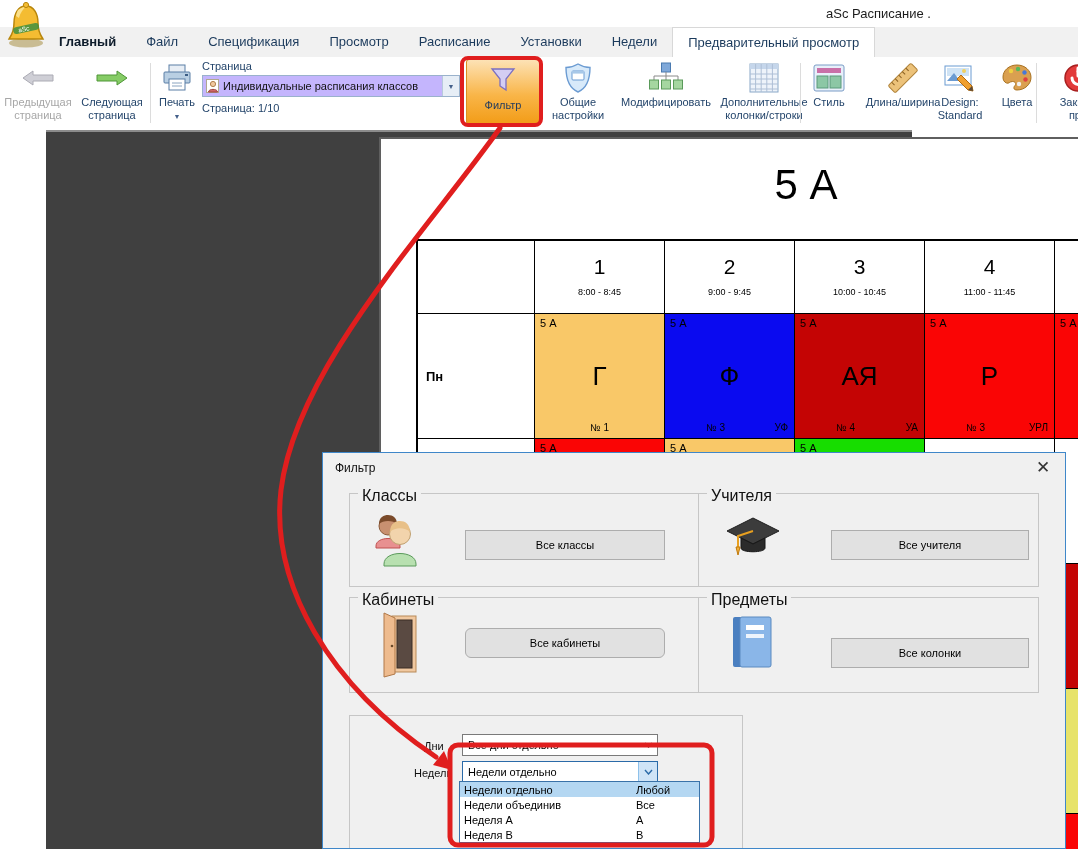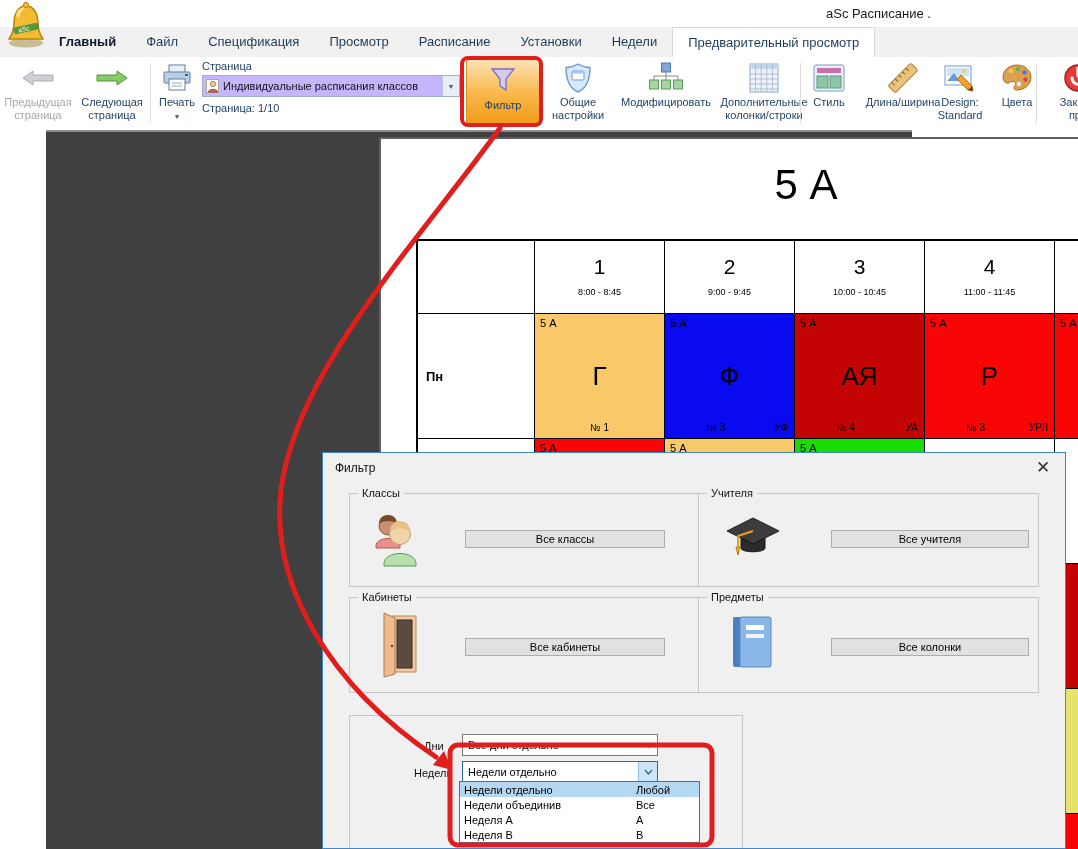--- a/index.html
+++ b/index.html
@@ -53,23 +53,23 @@
   .subj{position:absolute;top:50%;left:0;right:0;transform:translateY(-50%);text-align:center;font-size:26px;color:#000;}
   .room{position:absolute;bottom:5px;left:0;right:0;text-align:center;font-size:10px;color:#000;}
   .teach{position:absolute;bottom:5px;right:6px;font-size:10px;color:#000;}
 
   
   #dialog{left:322px;top:452px;width:744px;height:397px;background:#f0f0f0;border:1px solid #3f87c9;
           box-sizing:border-box;z-index:20;overflow:hidden;}
   #dlg-title{position:absolute;left:12px;top:8px;font-size:12px;color:#111;}
   #dlg-close{position:absolute;right:12px;top:4px;font-size:17px;color:#333;width:20px;text-align:center;cursor:default;}
   .grp{position:absolute;border:1px solid #c6c6c6;background:#f0f0f0;}
-  .grp-label{position:absolute;top:-7px;left:8px;background:#f0f0f0;padding:0 4px;font-size:11px;color:#111;}
+  .grp-label{position:absolute;top:-7px;left:8px;background:#f0f0f0;padding:0 4px;font-size:16px;color:#111;}
   .grp-icon{position:absolute;left:20px;top:18px;}
-  .dbtn{position:absolute;height:18px;background:#e1e1e1;border:1px solid #adadad;font-size:11px;color:#000;
+  .dbtn{position:absolute;height:30px;background:#e1e1e1;border:1px solid #adadad;font-size:11px;color:#000;
         display:flex;align-items:center;justify-content:center;box-sizing:border-box;}
   .flabel{position:absolute;font-size:11px;color:#111;}
   .fcombo{position:absolute;width:196px;height:22px;border:1px solid #7a7a7a;background:#fff;display:flex;align-items:center;box-sizing:border-box;}
   .fcombo .ctext{flex:1;font-size:11px;color:#000;padding-left:5px;white-space:nowrap;overflow:hidden;}
   .fcombo .chev{width:18px;height:100%;display:flex;align-items:center;justify-content:center;}
   .chev-open{background:#cfe4f7;border-left:1px solid #8ec1ea;}
   #week-list{position:absolute;left:136px;top:328px;width:241px;height:62px;background:#fff;border:1px solid #3a72a8;z-index:5;box-sizing:border-box;}
   .wopt{height:15px;display:flex;font-size:11px;color:#000;align-items:center;}
   .wopt .oname{padding-left:4px;width:172px;}
   .wopt-sel{background:#b4d7f2;}
@@ -432,21 +432,21 @@
   <div class="grp" style="left:26px;top:144px;width:392px;height:94px;">
     <span class="grp-label">Кабинеты</span>
     <span class="grp-icon" style="left:28px;top:14px;">
       <svg width="44" height="66" viewBox="0 0 44 66">
         <rect x="14" y="4" width="24" height="56" fill="#f0c8a0" stroke="#b88a58"></rect>
         <rect x="19" y="8" width="15" height="48" fill="#5a4a42" stroke="#3a2c24"></rect>
         <path d="M6 1 L17 6 L17 62 L6 65 Z" fill="#eebb8e" stroke="#b07848"></path>
         <circle cx="14" cy="34" r="1.3" fill="#6a4a2a"></circle>
       </svg>
     </span>
-    <div class="dbtn" style="left:115px;top:40px;width:200px;">Все кабинеты</div>
+    <div class="dbtn" style="left:115px;top:30px;width:200px;border-radius:6px;">Все кабинеты</div>
   </div>
 
   <div class="grp" style="left:375px;top:144px;width:339px;height:94px;">
     <span class="grp-label">Предметы</span>
     <span class="grp-icon" style="left:30px;top:16px;">
       <svg width="46" height="58" viewBox="0 0 46 58">
         <rect x="4" y="3" width="9" height="50" rx="2" fill="#4a7fc0"></rect>
         <rect x="11" y="3" width="31" height="50" rx="2" fill="#8ab6e8" stroke="#5a8ac0"></rect>
         <rect x="17" y="11" width="18" height="5" fill="#fff"></rect>
         <rect x="17" y="20" width="18" height="4" fill="#fff" opacity="0.85"></rect>

